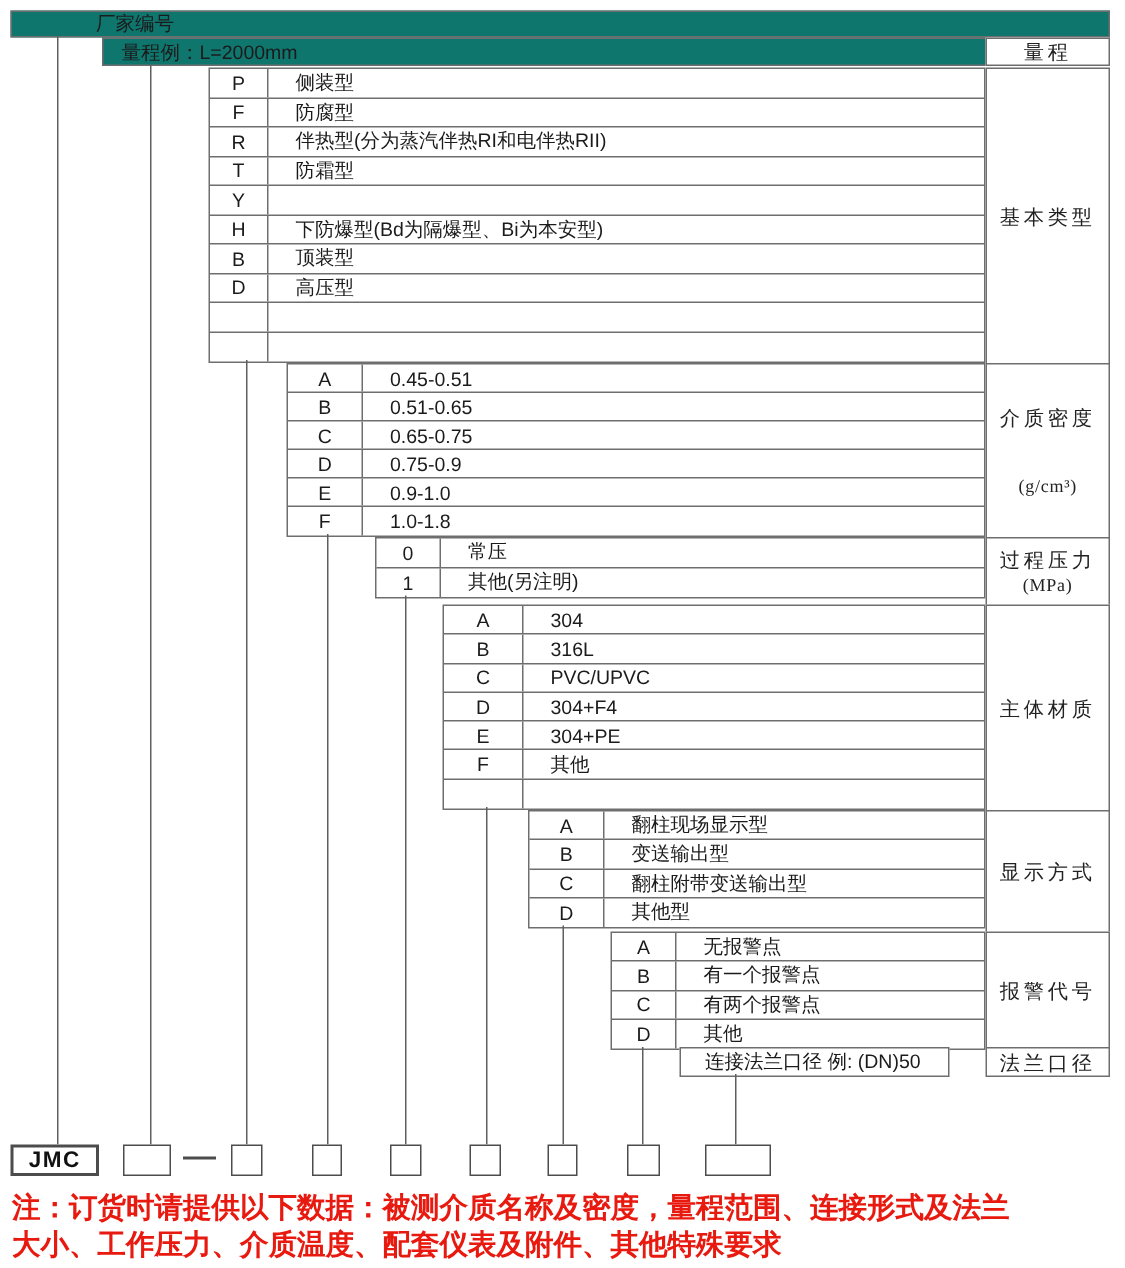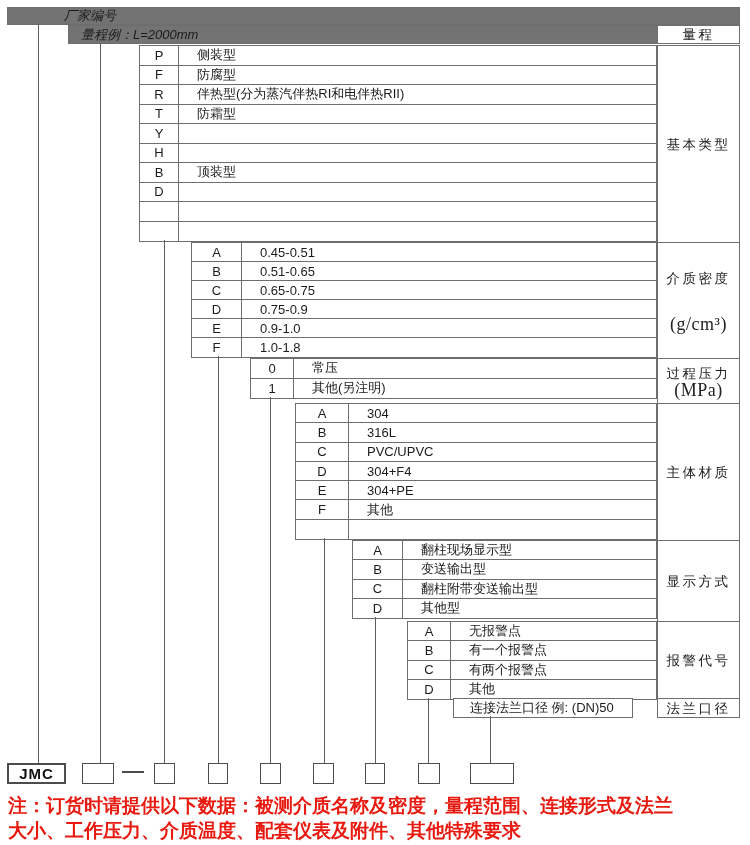--- a/index.html
+++ b/index.html
@@ -2,30 +2,30 @@
 <html><head>
 <meta charset="utf-8">
 <style>
   html,body{margin:0;padding:0;background:#ffffff;}
   #canvas{
     position:relative;width:750px;height:845px;background:#ffffff;
     font-family:"Liberation Sans","DejaVu Sans",sans-serif;
     color:#1b1b1b;overflow:hidden;
   }
   *{box-sizing:border-box;}
-  .cellbox{position:absolute;border:1px solid #6e6e6e;background:#737373;font-style:italic;}
+  .cellbox{position:absolute;border:1px solid #6e6e6e;background:#0f766e;}
   .mfr-text{position:absolute;left:56px;top:0;line-height:16px;font-size:13px;}
   .range-text{position:absolute;left:12px;top:1px;line-height:16px;font-size:13px;}
   .tlabel{
     position:absolute;border:1px solid #6e6e6e;background:#fff;
     display:flex;flex-direction:column;align-items:center;justify-content:center;
     font-family:"Liberation Serif","DejaVu Serif",serif;
     font-size:13.5px;letter-spacing:2.5px;color:#222;text-align:center;line-height:17px;
   }
-  .tlabel .sub{letter-spacing:0.5px;font-size:18px;}
+  .tlabel .sub{letter-spacing:0.5px;font-size:12px;}
   .tsec{position:absolute;border:1px solid #6e6e6e;background:#fff;display:flex;flex-direction:column;}
   .trow{display:flex;flex:0 0 auto;border-bottom:1px solid #6e6e6e;}
   .trow:last-child{border-bottom:none;}
   .tcode{flex:0 0 auto;border-right:1px solid #6e6e6e;display:flex;align-items:center;justify-content:center;font-size:13px;}
   .tdesc{flex:1 1 auto;display:flex;align-items:center;padding-left:18px;font-size:13px;white-space:nowrap;overflow:hidden;}
   .vline{position:absolute;width:1px;background:#5e5e5e;}
   .codebox{position:absolute;border:1.5px solid #4c4c4c;background:#fff;}
   .prefixbox{
     position:absolute;left:7px;top:763px;width:59px;height:21px;
     border:2px solid #4c4c4c;background:#fff;display:flex;align-items:center;justify-content:center;
@@ -66,27 +66,29 @@
         </div>
         <div class="trow" style="flex-basis: 19.5px;">
           <div class="tcode" style="width: 39px;">T</div>
           <div class="tdesc">防霜型</div>
         </div>
         <div class="trow" style="flex-basis: 19.5px;">
           <div class="tcode" style="width: 39px;">Y</div>
         </div>
         <div class="trow" style="flex-basis: 19.5px;">
           <div class="tcode" style="width: 39px;">H</div>
+          <div class="tdesc">下防爆型(Bd为隔爆型、Bi为本安型)</div>
         </div>
         <div class="trow" style="flex-basis: 19.5px;">
           <div class="tcode" style="width: 39px;">B</div>
           <div class="tdesc">顶装型</div>
         </div>
         <div class="trow" style="flex-basis: 19.5px;">
           <div class="tcode" style="width: 39px;">D</div>
+          <div class="tdesc">高压型</div>
         </div>
         <div class="trow" style="flex-basis: 19.5px;">
           <div class="tcode" style="width: 39px;"></div>
           <div class="tdesc"></div>
         </div>
         <div class="trow" style="flex-basis: 19.5px;">
           <div class="tcode" style="width: 39px;"></div>
           <div class="tdesc"></div>
         </div>
       </div>

